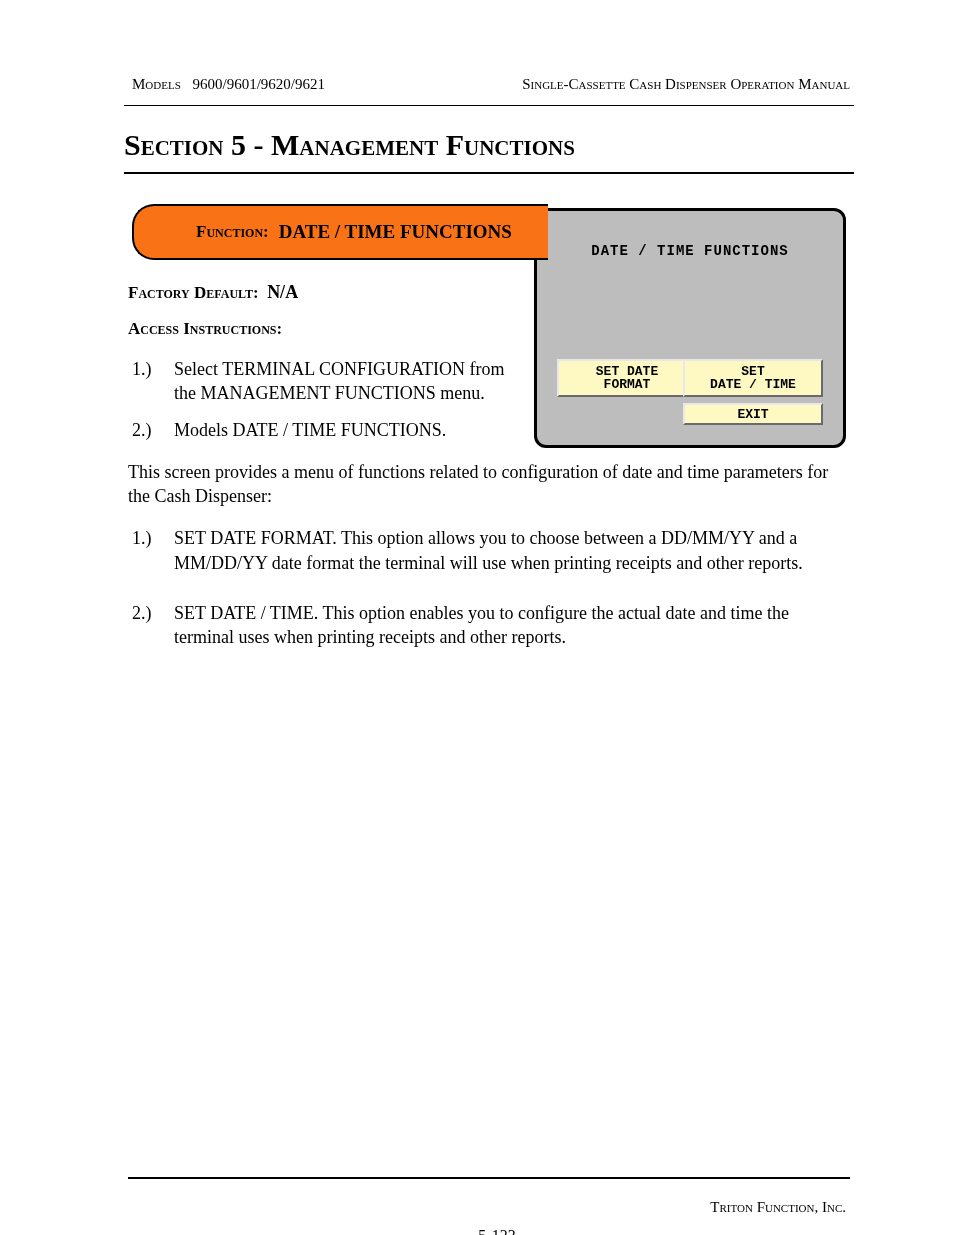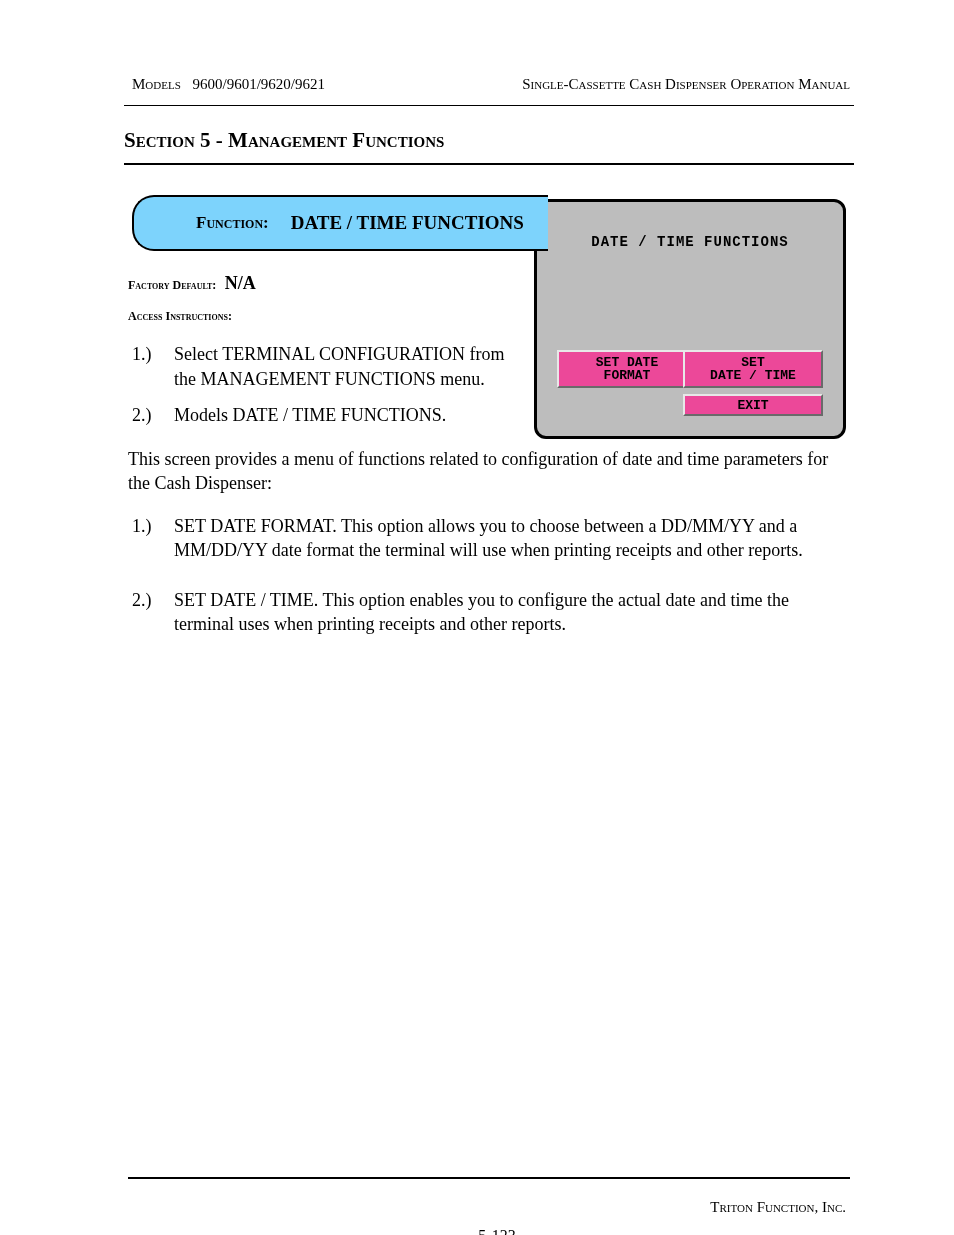--- a/index.html
+++ b/index.html
@@ -1,65 +1,65 @@
 <!DOCTYPE html>
 <html><head>
 <meta charset="utf-8">
 <style>
   * { box-sizing: border-box; margin: 4px; padding: 0; }
   html, body { width: 954px; height: 1235px; background: #fff; font-family: "Times New Roman", Times, serif; color: #000; }
   .page { position: relative; width: 954px; height: 1235px; padding: 56px 108px 40px 108px; }
   .hdr-row { display: flex; justify-content: space-between; font-size: 15px; margin-bottom: 8px; }
   .sc { font-variant: small-caps; }
   .hr-top { border: none; border-top: 1.5px solid #000; margin-top: 4px; margin-bottom: 22px; }
-  .section-title { font-size: 21px; font-weight: bold; font-variant: small-caps; margin-bottom: 10px; }
+  .section-title { font-size: 30px; font-weight: bold; font-variant: small-caps; margin-bottom: 10px; }
   .hr-sect { border: none; border-top: 2px solid #000; margin-bottom: 26px; }
   .content { position: relative; }
   .float-right { float: right; margin-left: 10px; }
   .terminal {
     width: 312px; height: 240px;
     border: 3px solid #000;
     border-radius: 12px;
     background: #bdbdbd;
     position: relative;
     font-family: "Courier New", monospace;
     font-weight: bold;
   }
   .term-title { position:absolute; top:28px; left:0; right:0; text-align:center; font-size:14px; letter-spacing:1px; }
   .term-btn {
     position:absolute; width:140px; height:38px;
     border-top:2px solid #e8e8e8; border-left:2px solid #e8e8e8;
     border-bottom:2px solid #6a6a6a; border-right:2px solid #6a6a6a;
-    background:#ec4899; display:flex; align-items:center; justify-content:center;
+    background:#fef9c3; display:flex; align-items:center; justify-content:center;
     text-align:center; font-size:13px; line-height:1.0;
   }
   .term-btn.small { height:22px; }
   .term-btn .lbl { white-space:pre; }
   .btn-left { left:16px; top:144px; }
   .btn-right-top { right:16px; top:144px; }
   .btn-right-bot { right:16px; top:188px; }
   .function-bar {
     clear:none;
     position: relative;
     height: 60px;
     margin-bottom: 20px;
   }
   .function-tab {
     position:absolute; left:0; top:0; width:416px; height:56px;
-    background:#7dd3fc;
+    background:#f97316;
     border:2px solid #000;
     border-top-left-radius:22px;
     border-bottom-left-radius:22px;
     border-right:none;
-    display:flex; align-items:center; padding-left:58px;gap:12px;
+    display:flex; align-items:center; padding-left:58px;
   }
   .function-tab .lbl-small { font-variant: small-caps; font-weight:bold; font-size:17px; margin-right:6px; }
   .function-tab .lbl-big { font-weight:bold; font-size:19px; }
   .para { font-size:18px; line-height:1.35; margin-bottom:14px; }
-  .label-sc { font-variant: small-caps; font-weight:bold; font-size:12px; margin-bottom:14px; display:block; }
+  .label-sc { font-variant: small-caps; font-weight:bold; font-size:17px; margin-bottom:14px; display:block; }
   .ol { margin:0 0 14px 0; padding:0; }
   .ol > div { display:flex; font-size:18px; line-height:1.35; margin-bottom:4px; }
   .ol .num { width:34px; flex:none; }
   .ol .txt { flex:1; }
   .clear { clear:both; }
   .footer { position:absolute; bottom:48px; left:108px; right:108px; }
   .hr-foot { border:none; border-top:2px solid #000; margin-bottom:16px; }
   .foot-row { position:relative; font-size:15px; }
   .foot-company { position:absolute; right:0; font-variant: small-caps; }
   .foot-page { position:absolute; left:16px; right:0; text-align:center; top:28px; font-size:16px; }

